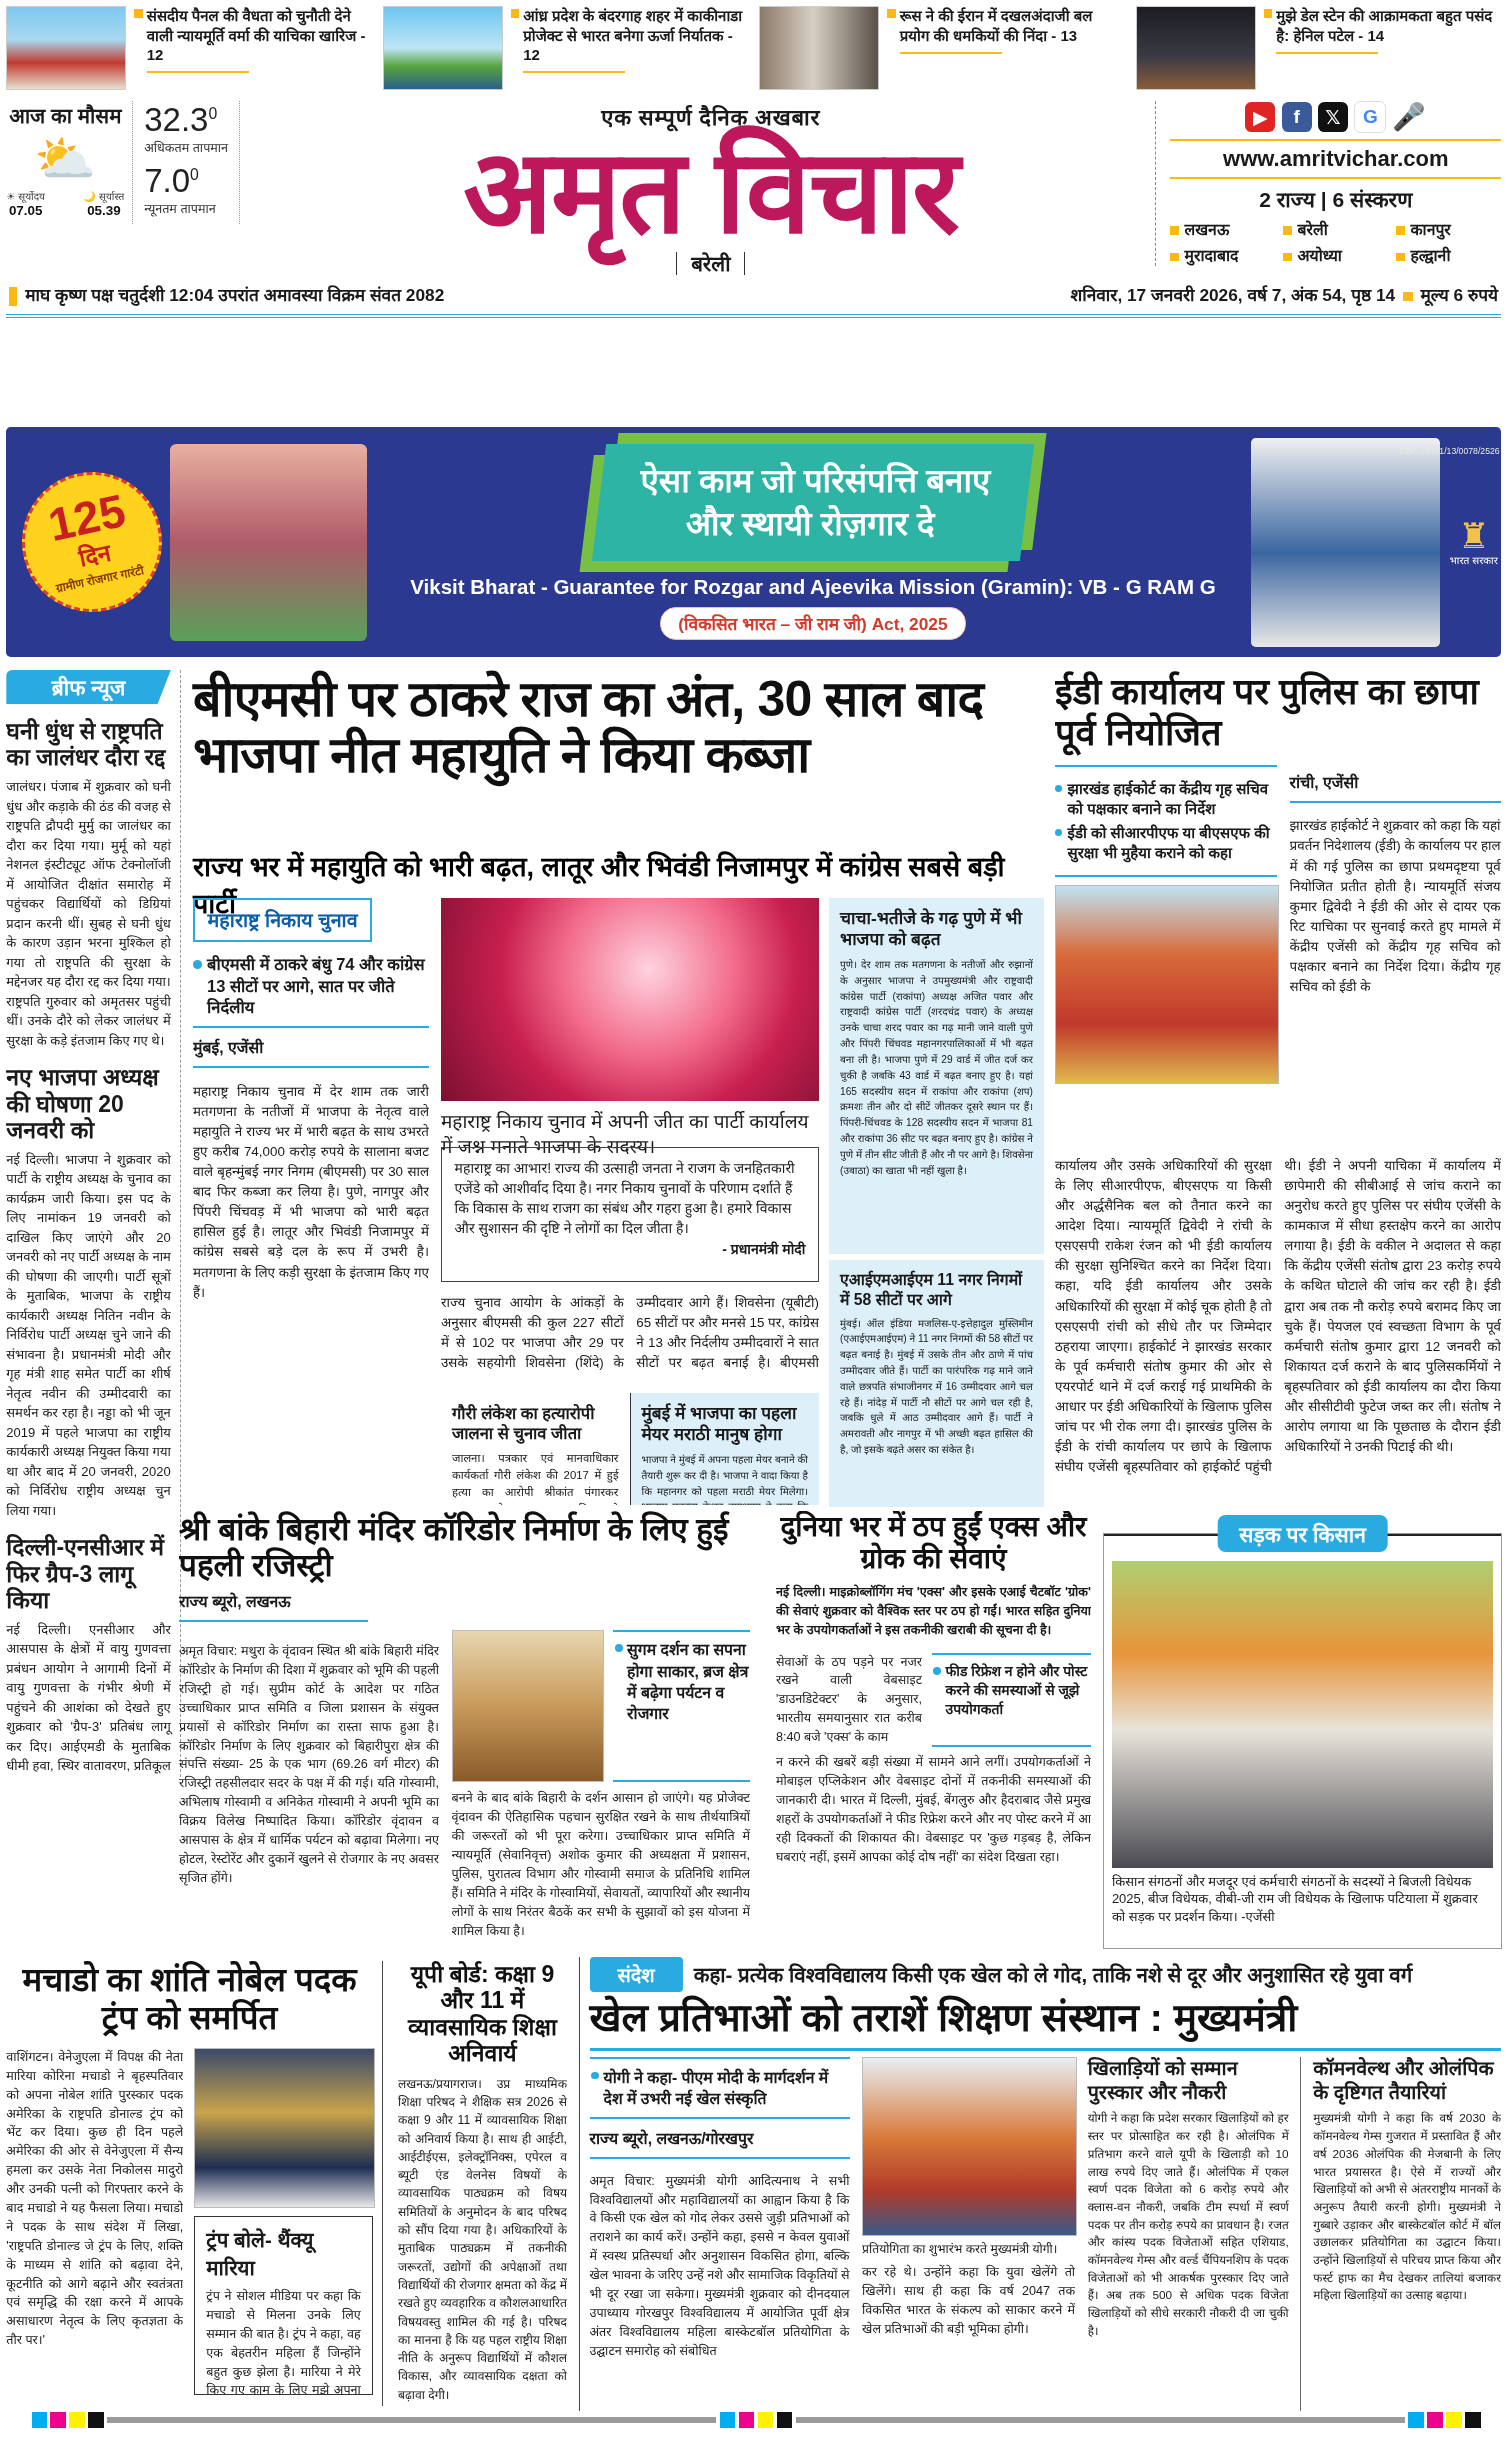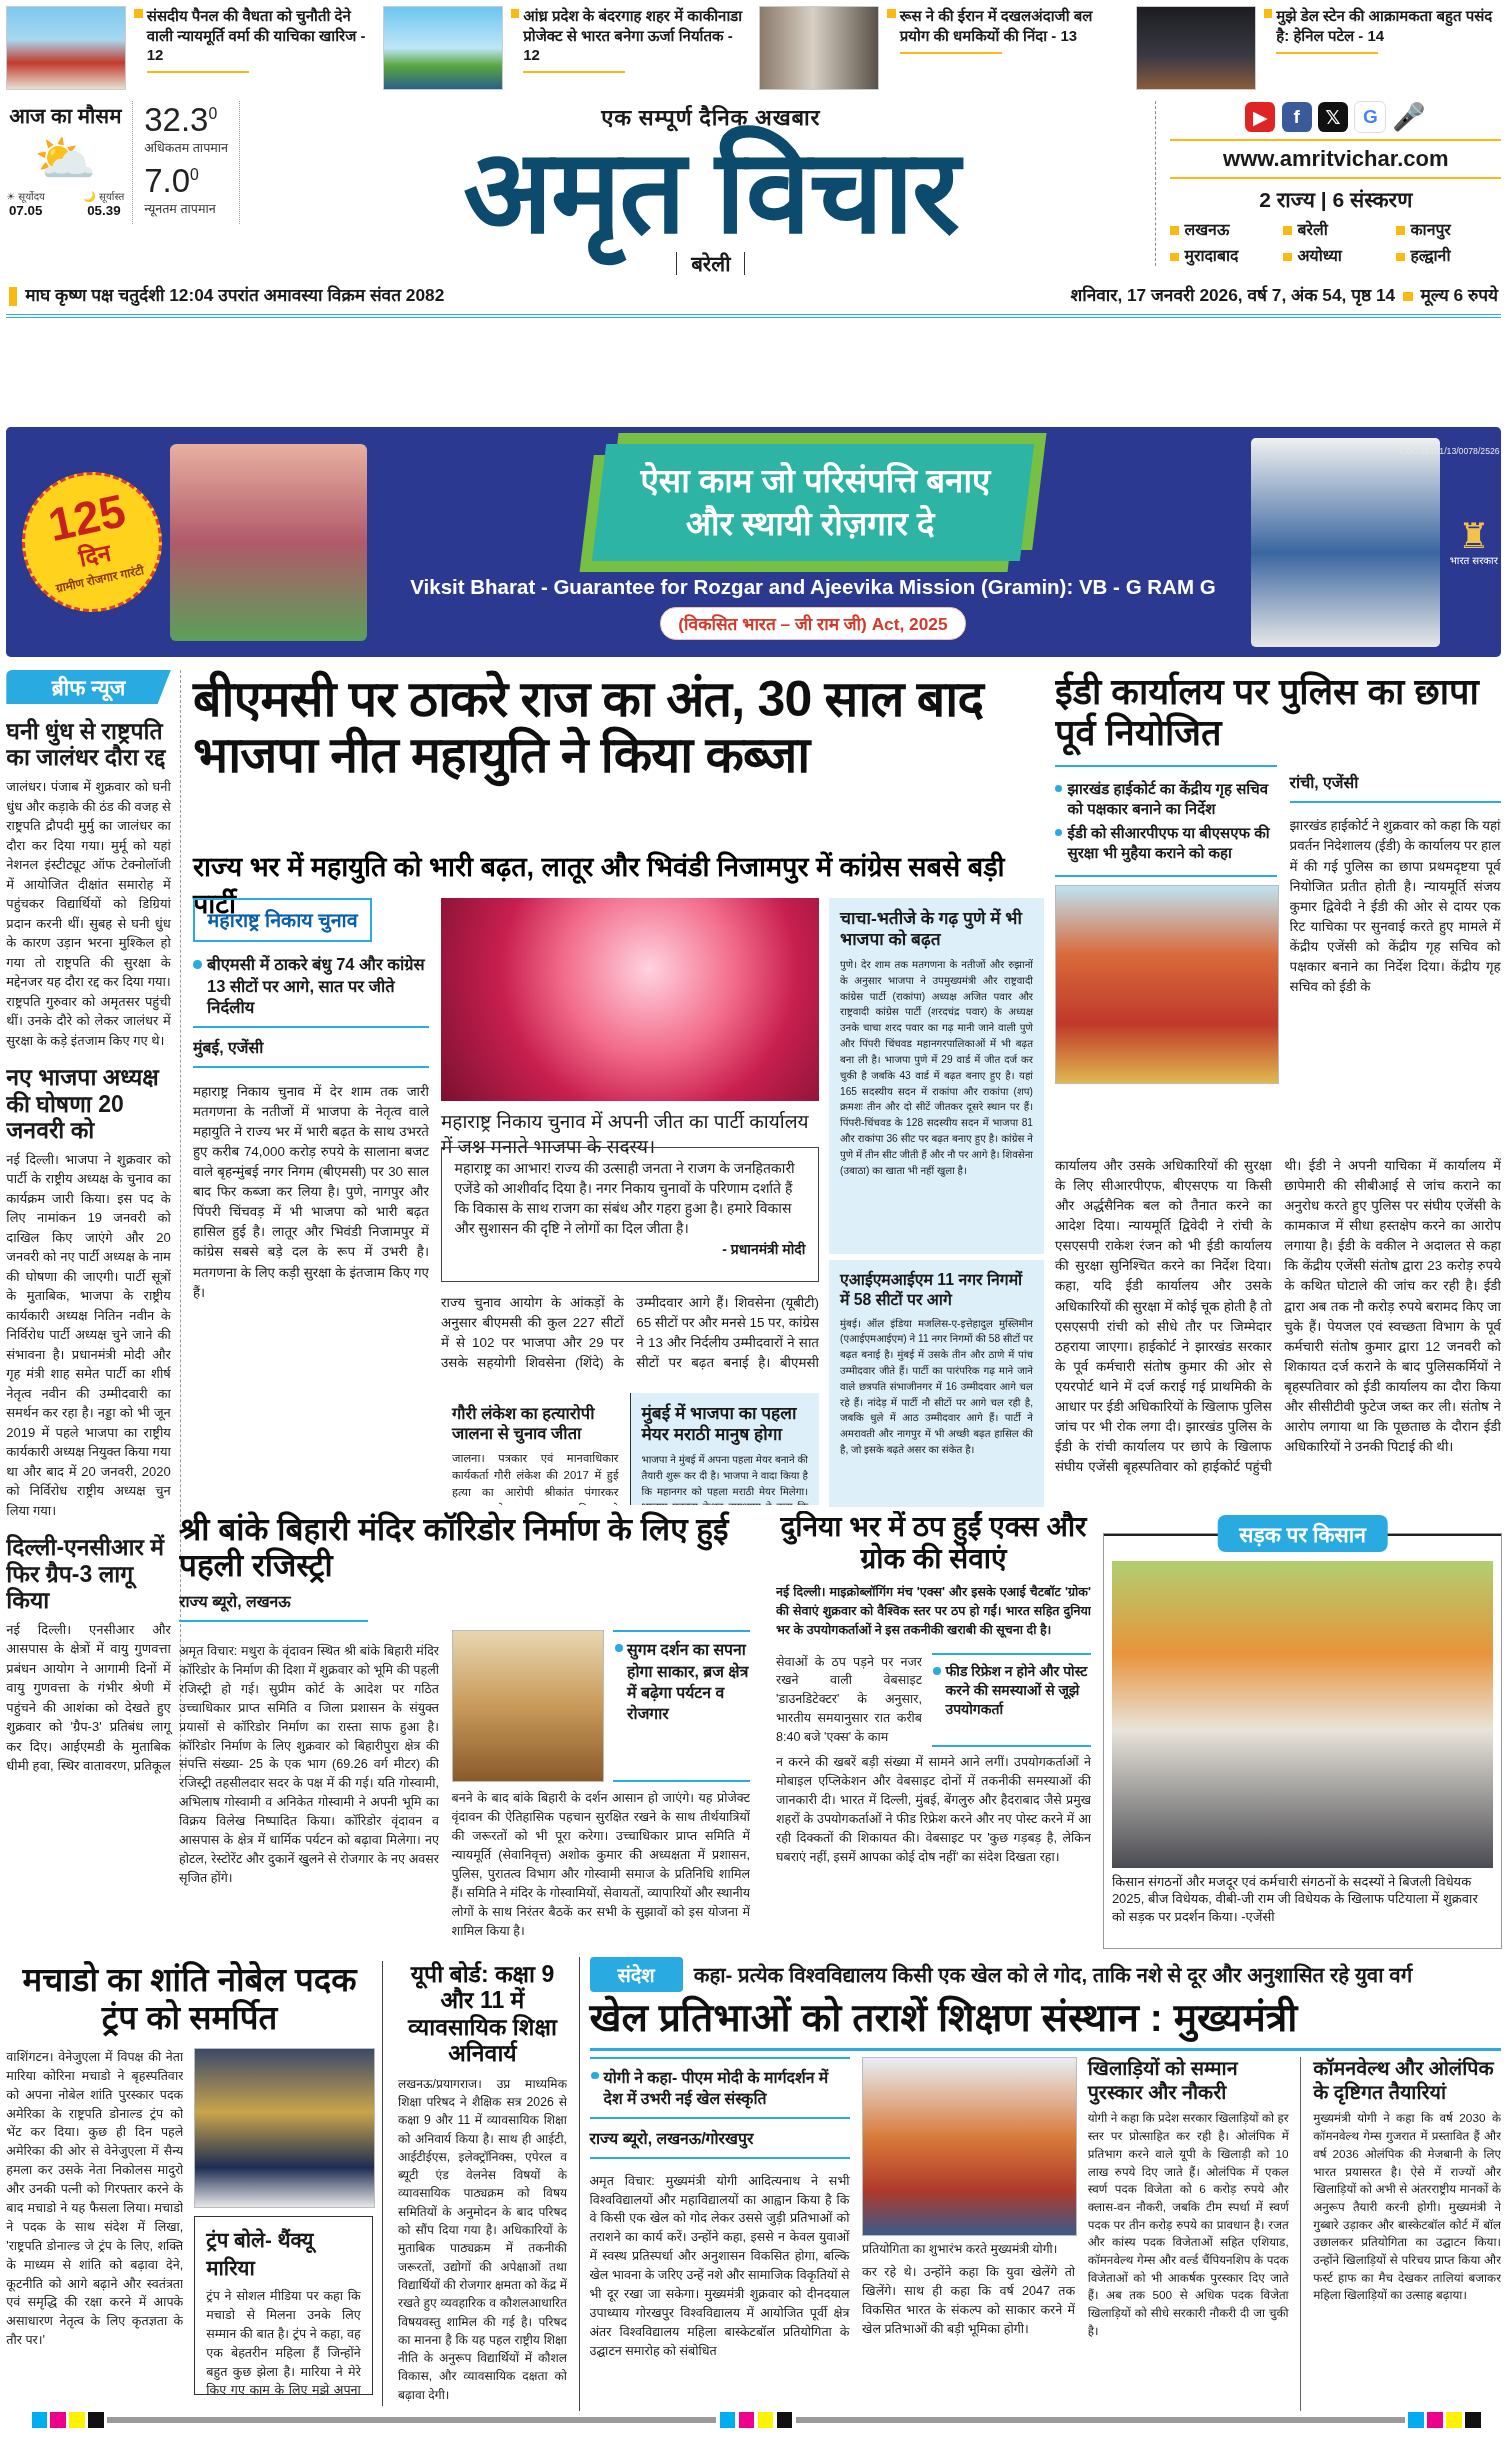--- a/index.html
+++ b/index.html
@@ -34,21 +34,21 @@
   .wx-icon{font-size:50px;line-height:1.2;}
   .wx-sun{display:flex;justify-content:space-between;font-size:10.2px;color:#444;}
   .wx-sun b{display:block;font-size:13.4px;color:#111;}
   .wx-temps{border-left:1.6px dotted #999;border-right:1.6px dotted #999;padding:0 11px;}
   .wx-big{font-size:33px;color:#222;}
   .wx-big sup{font-size:15.8px;}
   .wx-lbl{font-size:12.6px;color:#333;margin-bottom:6.3px;}
 
   .mast-center{text-align:center;flex:1;}
   .mast-tag{font-weight:bold;font-size:22px;letter-spacing:0.8px;}
-  .mast-title{font-weight:900;font-size:117px;line-height:1.05;letter-spacing:-1.6px;color:#0c4a6e;}
+  .mast-title{font-weight:900;font-size:117px;line-height:1.05;letter-spacing:-1.6px;color:#be185d;}
   .mast-ed{font-weight:bold;font-size:20.5px;margin-top:-4.7px;}
   .mast-ed span{border-left:1.6px solid #333;border-right:1.6px solid #333;padding:0 14px;}
 
   .mast-right{width:331px;border-left:1.6px dashed #888;padding-left:14px;}
   .soc-row{display:flex;gap:6.3px;align-items:center;justify-content:center;}
   .soc{width:30px;height:30px;border-radius:6.3px;color:#fff;font-weight:900;font-size:19px;
        display:flex;align-items:center;justify-content:center;}
   .soc-yt{background:#e02424;}
   .soc-fb{background:#3a5a9a;}
   .soc-x{background:#111;}

